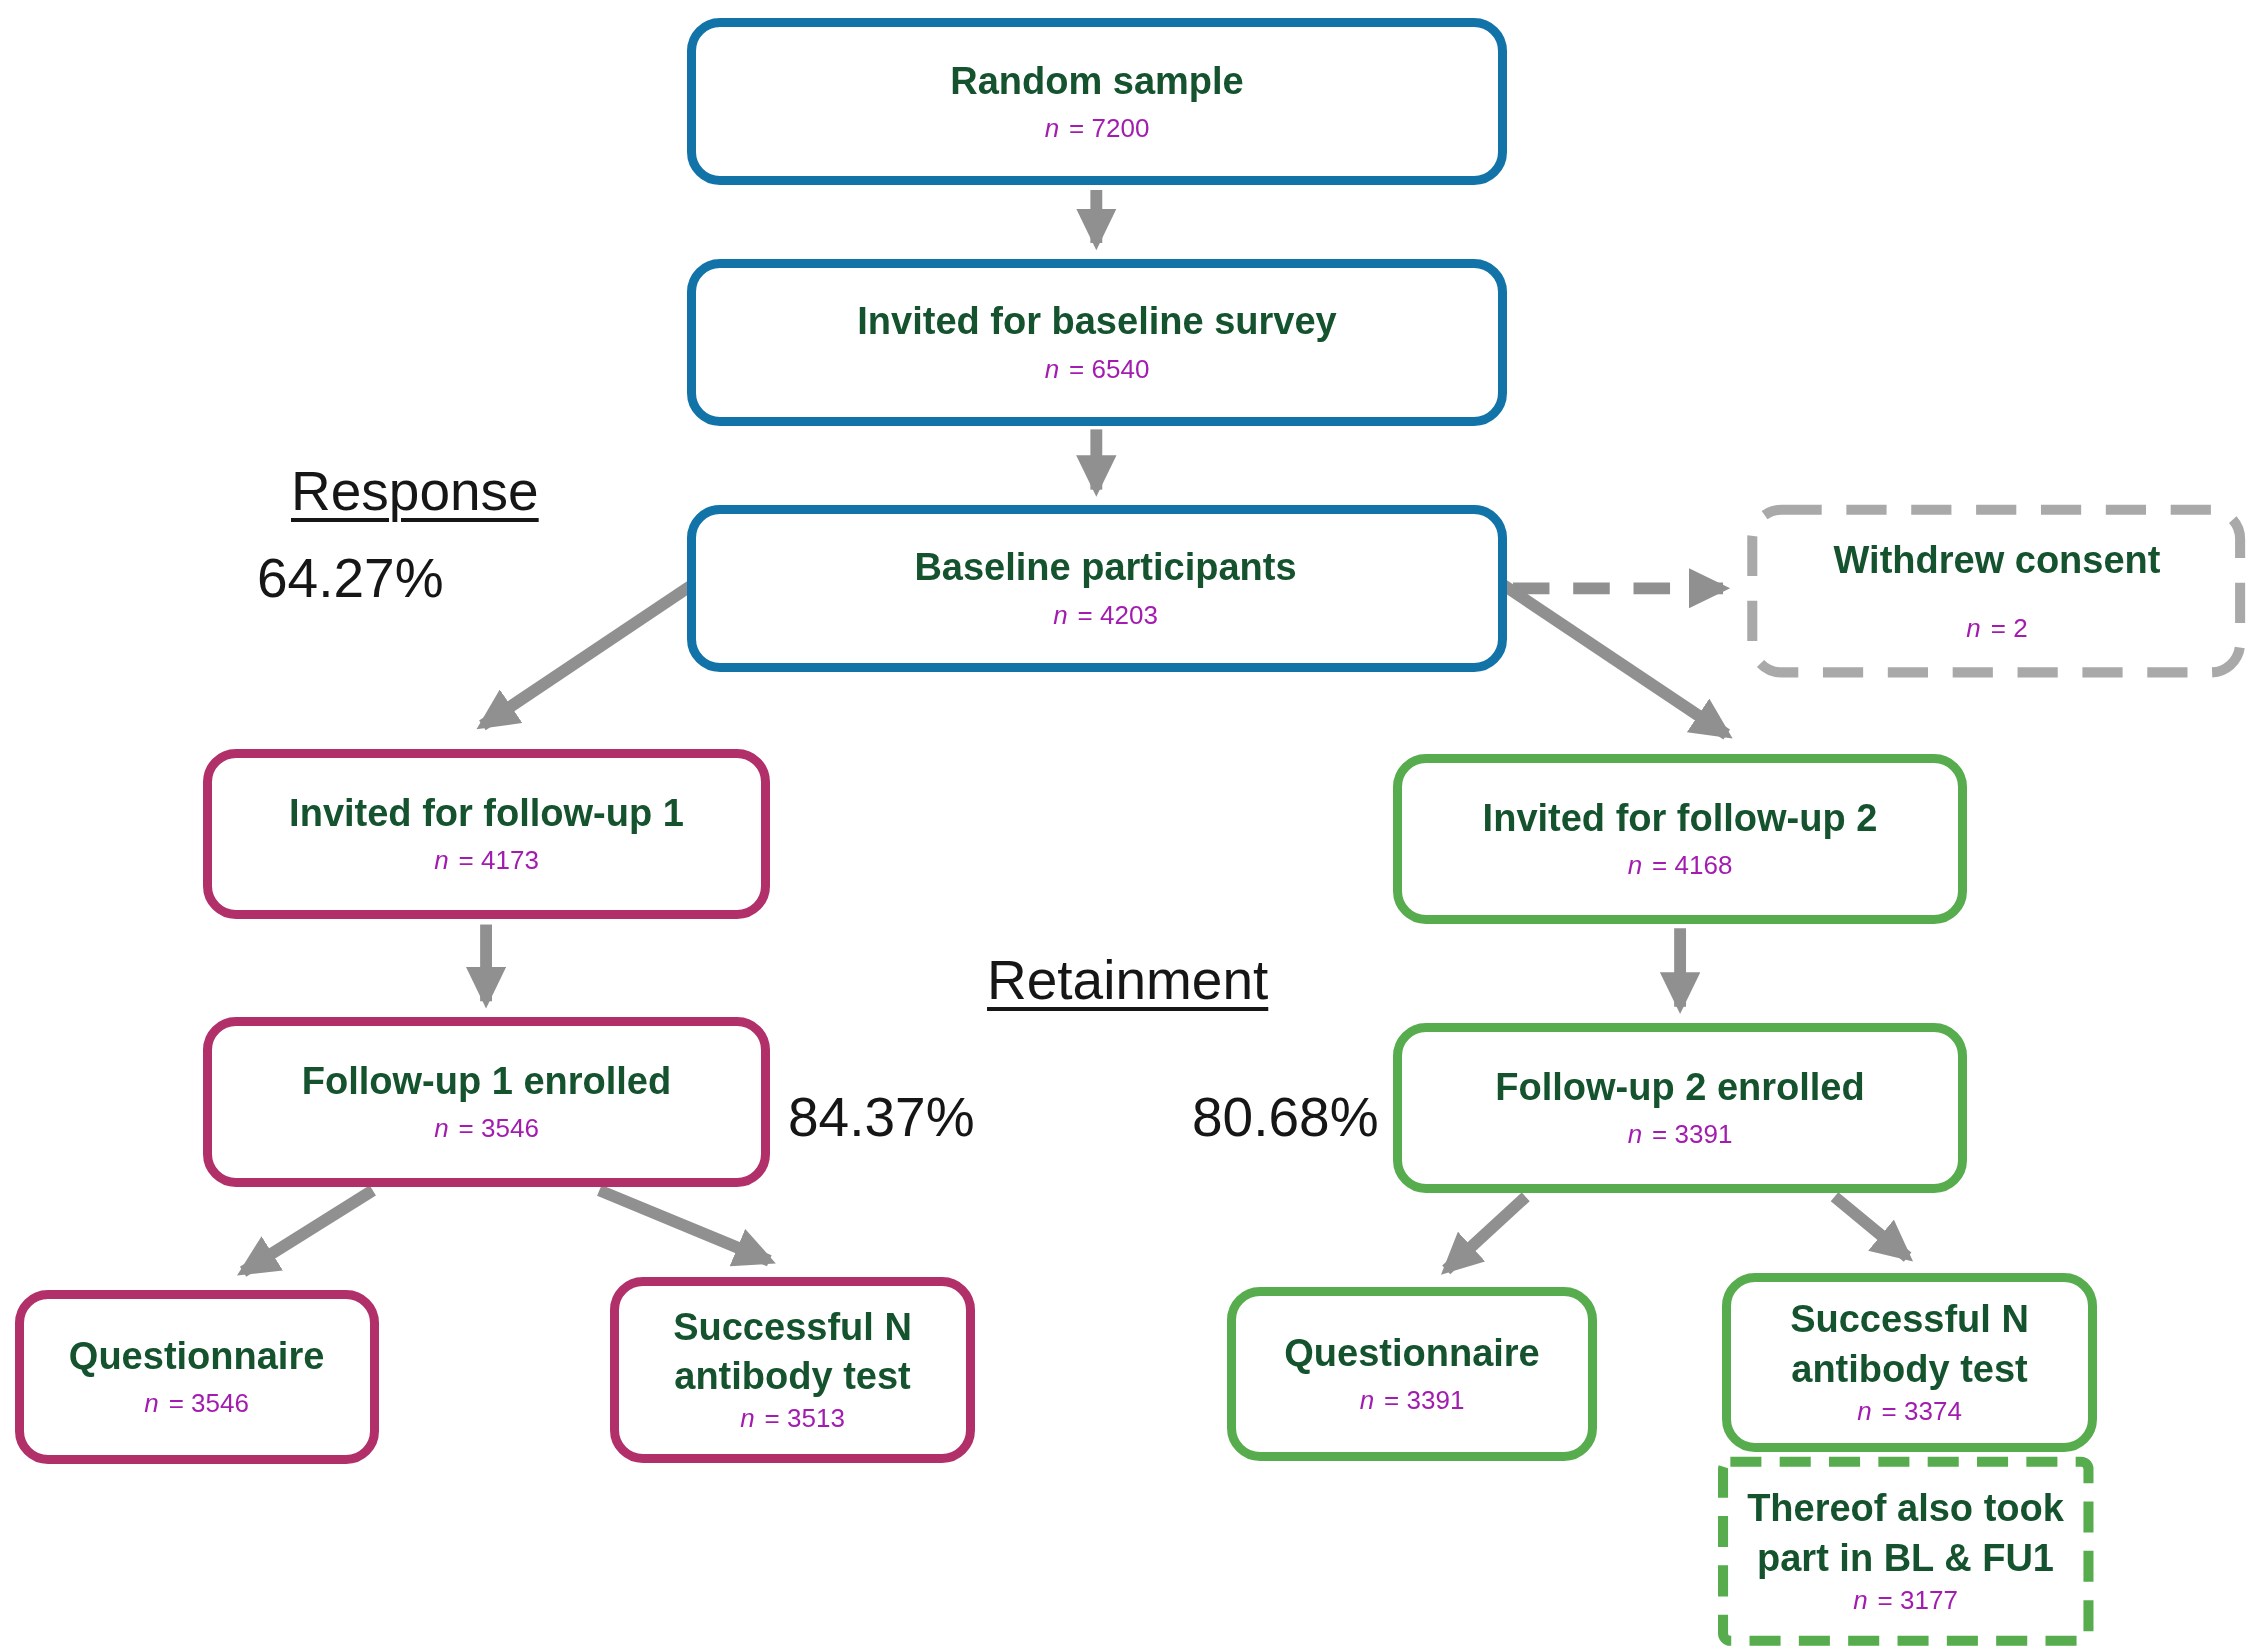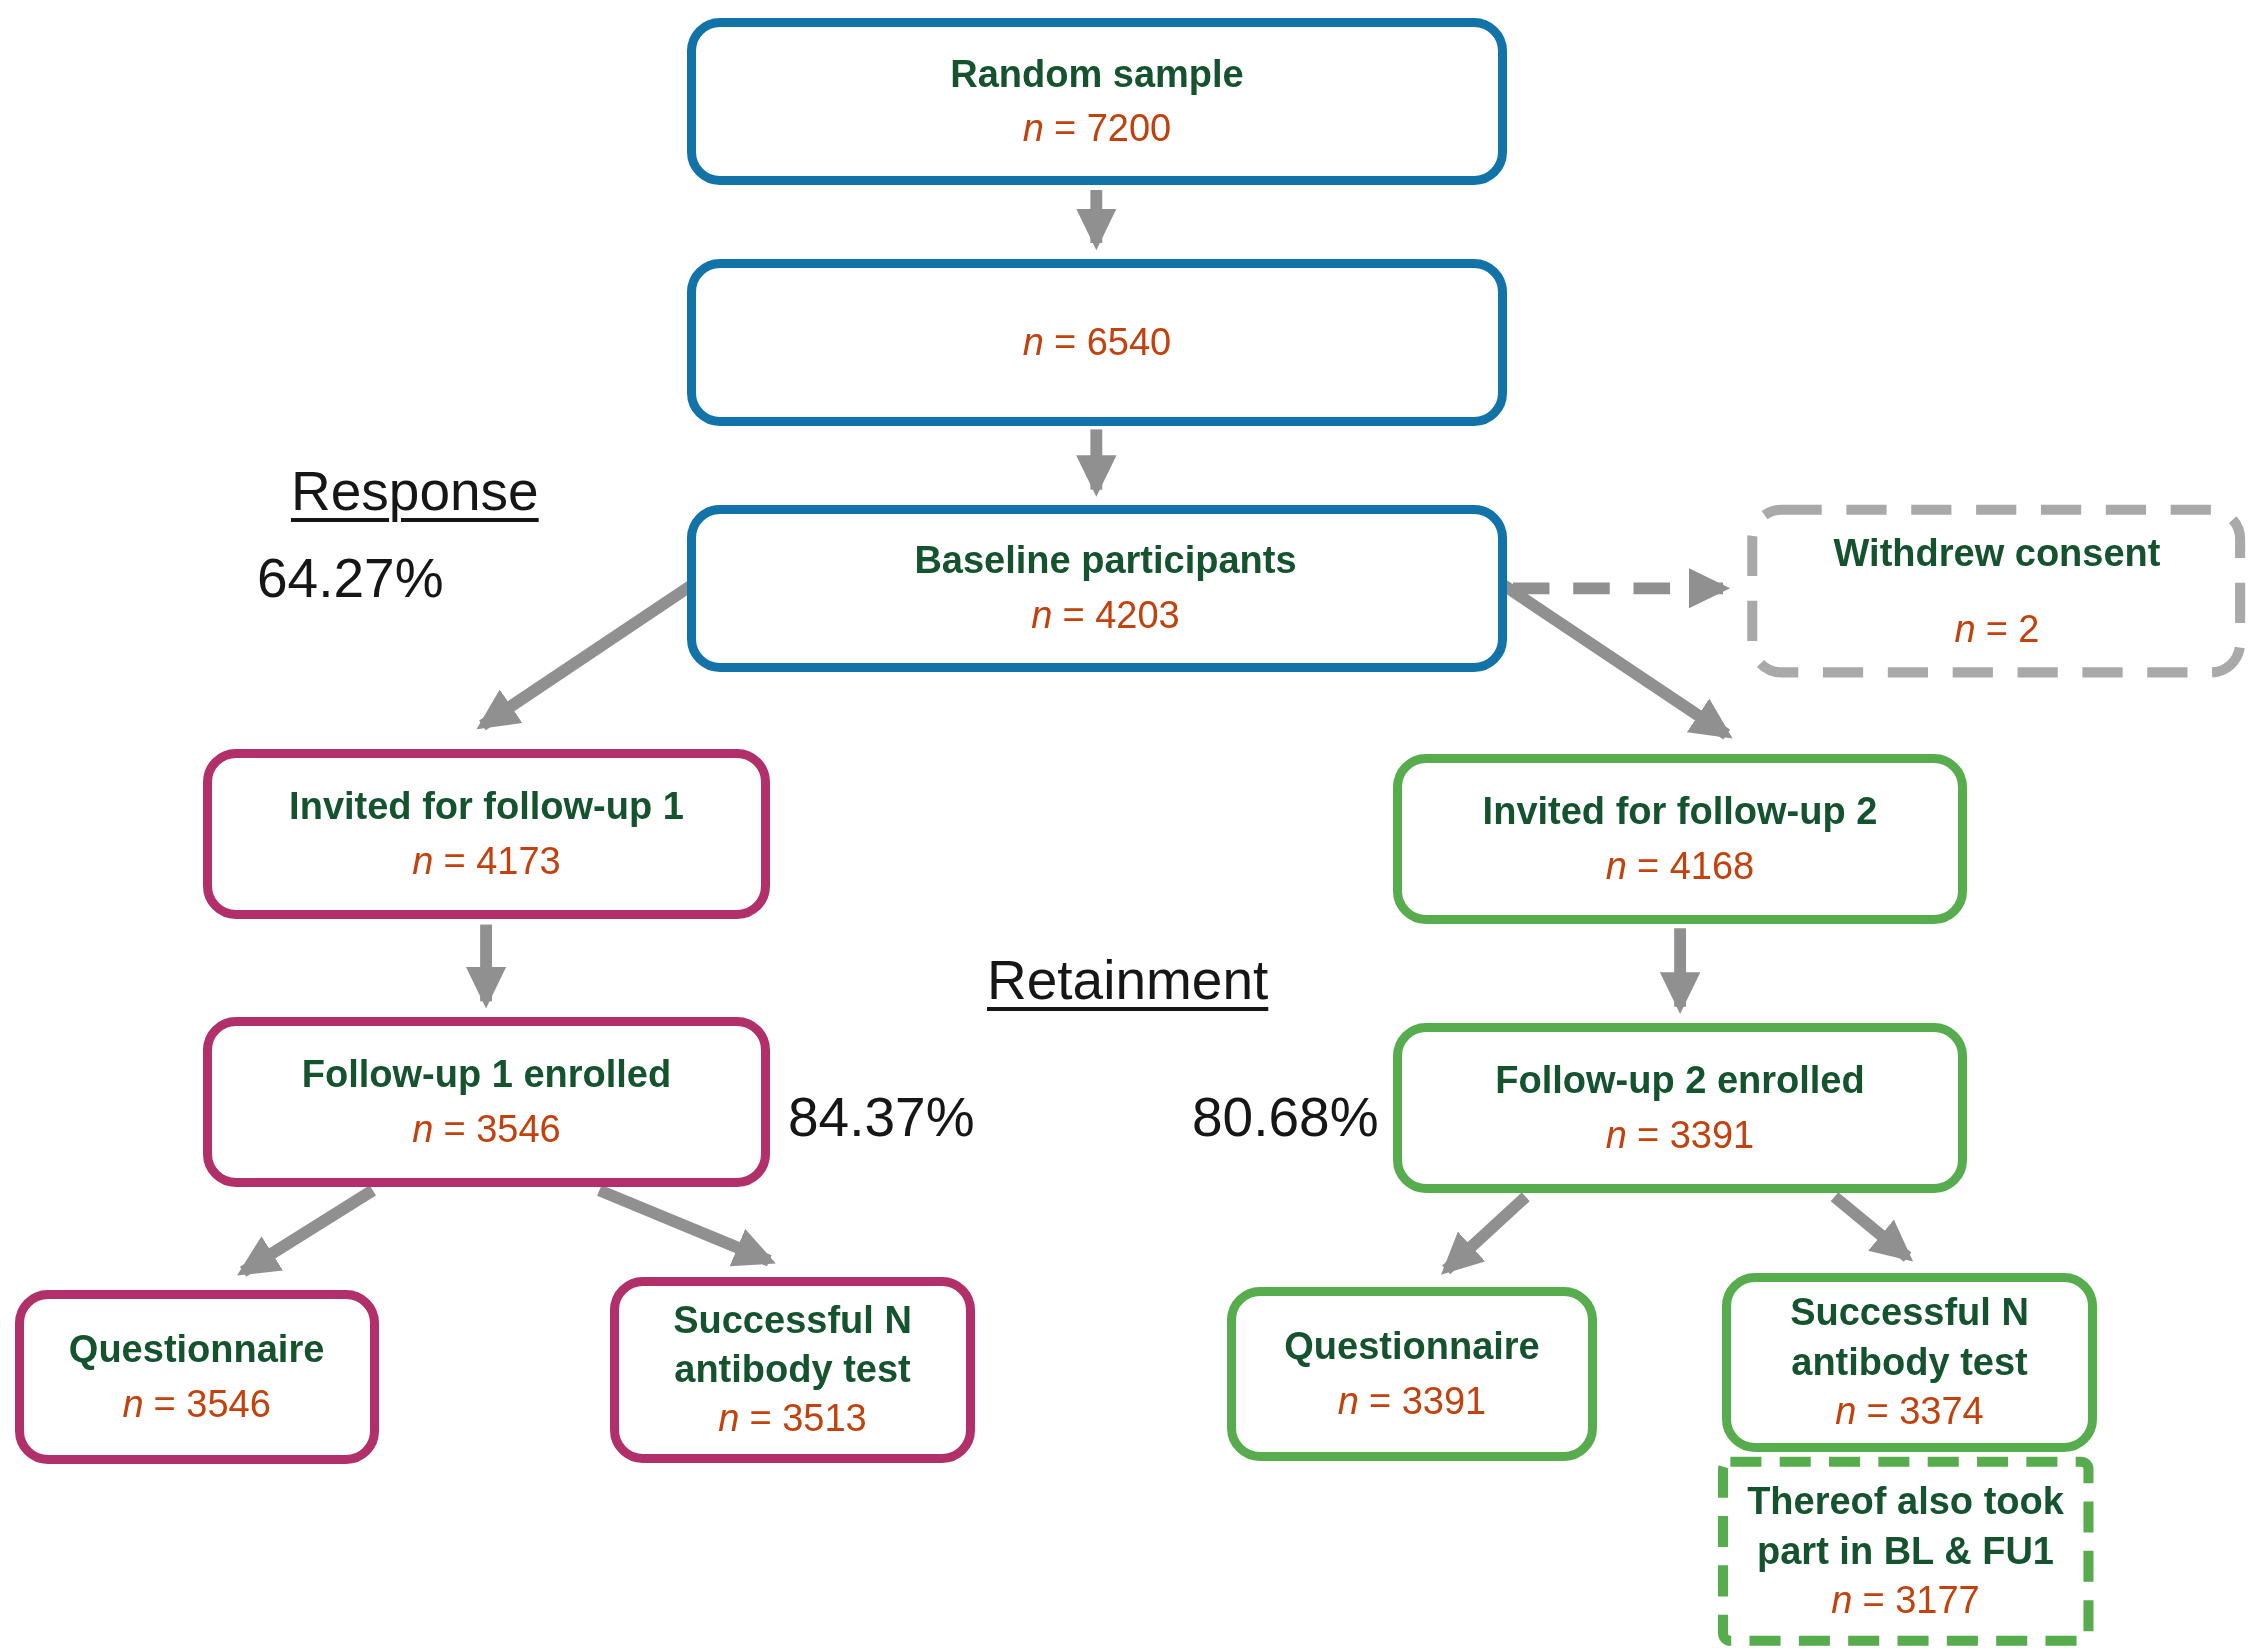--- a/index.html
+++ b/index.html
@@ -26,21 +26,21 @@
     border-width: 9.1px;
     border-radius: 33px;
     text-align: center;
     line-height: 1.15;
   }
   .node.blue    { border-color: #1273a9; }
   .node.magenta { border-color: #b13069; }
   .node.green   { border-color: #57ad4e; }
   .node.naked   { border: none; background: transparent; border-radius: 0; gap: 32px; }
   .node .t { font-weight: bold; font-size: 38px; color: #14532d; }
-  .node .n { font-size: 38px; color: #c2410c; }
+  .node .n { font-size: 26px; color: #a21caf; }
   .node .n i { font-style: italic; margin-right: 10px; }
   .node.tri { row-gap: 5.5px; }
   .heading {
     position: absolute;
     font-size: 55px;
     color: #161616;
     white-space: nowrap;
     line-height: 1.1;
   }
   .heading.u {
@@ -81,20 +81,21 @@
     <rect x="1918" y="558" width="534" height="178" rx="32" fill="#ffffff" stroke="#a9a9a9" stroke-width="11" stroke-dasharray="44 27"></rect>
     <rect x="1886" y="1600" width="400" height="196" rx="8" fill="#ffffff" stroke="#57ad4e" stroke-width="11" stroke-dasharray="34 20"></rect>
   </svg>
 
   <div class="node blue" style="left:687px; top:18.3px; width:820px; height:167px;">
     <span class="t">Random sample</span>
     <span class="n"><i>n</i><span>= 7200</span></span>
   </div>
 
   <div class="node blue" style="left:687px; top:259px; width:820px; height:167px;">
+    <span class="t">Invited for baseline survey</span>
     <span class="n"><i>n</i><span>= 6540</span></span>
   </div>
 
   <div class="node blue" style="left:687px; top:505px; width:820px; height:167px;padding-left:17px;">
     <span class="t">Baseline participants</span>
     <span class="n"><i>n</i><span>= 4203</span></span>
   </div>
 
   <div class="node naked" style="left:1753px; top:510px; width:488px; height:163px;">
     <span class="t">Withdrew consent</span>

